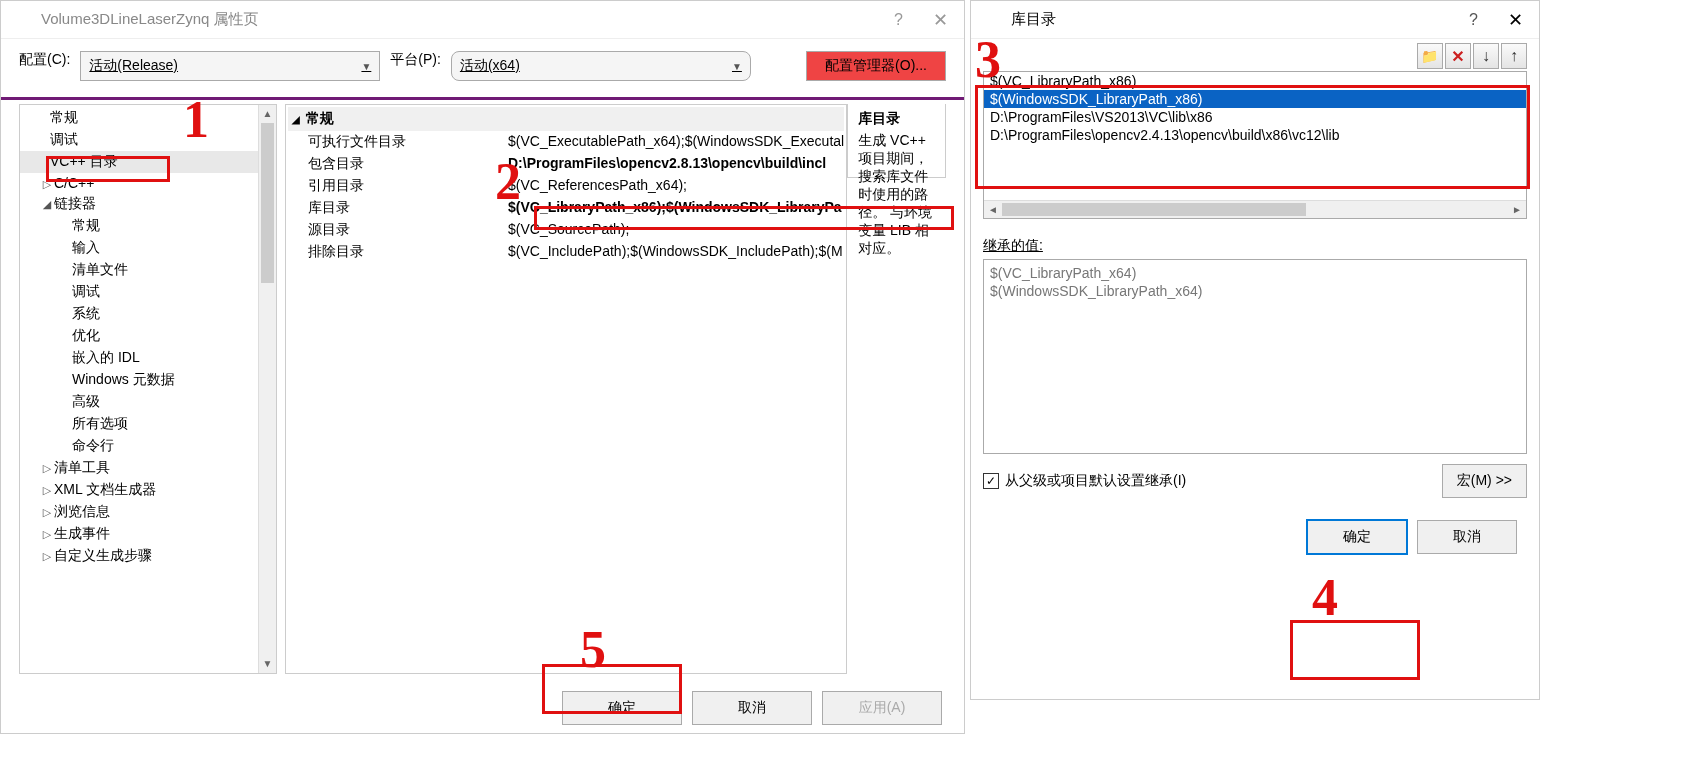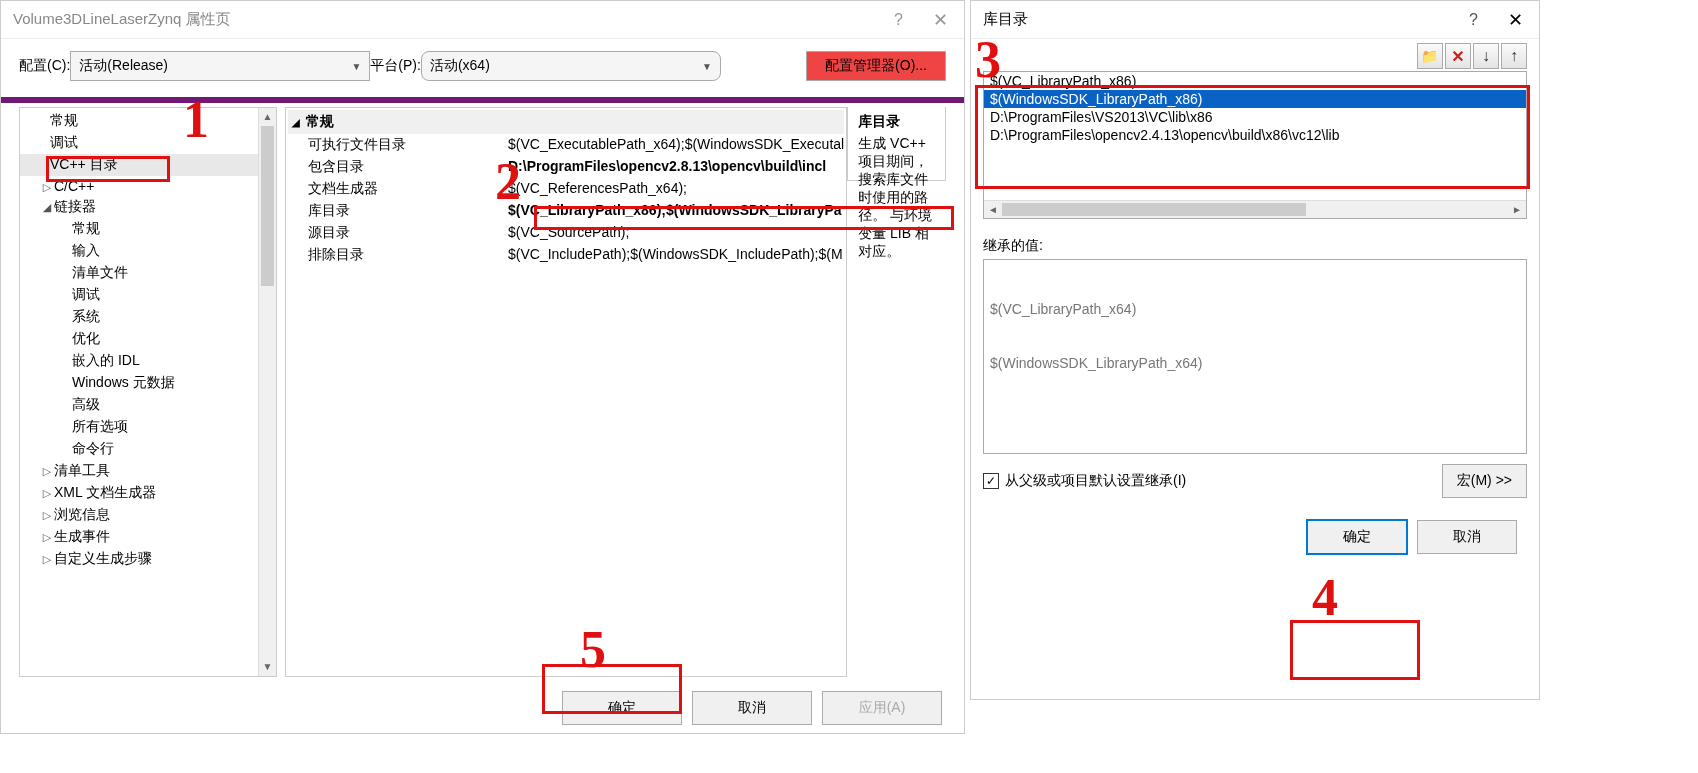--- a/index.html
+++ b/index.html
@@ -3,28 +3,28 @@
 <meta charset="utf-8">
 <style>
 * { box-sizing: border-box; margin: 0; padding: 0; font-family: "Microsoft YaHei", "Segoe UI", sans-serif; font-size: 14px; }
 body { background: #fff; width: 1698px; height: 773px; position: relative; }
 
 .dialog { position: absolute; background: #fff; border: 1px solid #ccc; }
 .dialog-left { left: 0; top: 0; width: 965px; height: 734px; }
 .dialog-right { left: 970px; top: 0; width: 570px; height: 700px; }
 
 .titlebar { height: 38px; display: flex; align-items: center; padding-left: 12px; background: #fff; border-bottom: 1px solid #eee; color: #888; }
-.titlebar .title-text { color: #888; font-size: 15px; flex: 1; }
+.titlebar .title-text { color: #888; font-size: 15px; flex: 1; margin-left: 28px; }
 .titlebar .right-icons { display: flex; align-items: center; height: 100%; }
 .titlebar .help-icon { color: #999; font-size: 16px; padding: 0 14px; cursor: pointer; }
 .titlebar .close-icon { color: #999; font-size: 18px; padding: 0 16px; cursor: pointer; }
 
-.config-row { display: flex; align-items: center; padding: 12px 18px 16px 18px; border-bottom: 6px solid #701a75; }
+.config-row { display: flex; align-items: flex-start; padding: 12px 18px 16px 18px; gap: 10px; border-bottom: 3px solid #701a75; }
 .config-label { font-size: 14px; }
-.combo { border: 1px solid #aaa; background: #f5f5f5; height: 30px; padding: 0 8px; display: flex; align-items: center; justify-content: space-between; }
+.combo { border: 1px solid #aaa; background: #f5f5f5; height: 30px; padding: 0 8px; display: flex; align-items: center; justify-content: space-between; text-decoration: underline; }
 .combo .tri { font-size: 10px; color: #555; }
 .config-combo { width: 300px; }
 .platform-combo { width: 300px; border-radius: 8px; }
 .config-mgr-btn { border: 1px solid #aaa; background: #ef4444; height: 30px; padding: 0 18px; }
 
 .main-body { display: flex; height: 574px; }
 .tree-pane { width: 258px; border: 1px solid #ccc; margin: 4px 0 0 18px; overflow: hidden; position: relative; }
 .tree { padding: 2px 0; }
 .tree-row { padding: 2px 0 2px 0; white-space: nowrap; cursor: pointer; }
 .tree-row.sel { background: #e8e8e8; }
@@ -61,23 +61,23 @@
 .toolbar-btn .arrow { color: #333; font-size: 16px; font-weight: bold; }
 
 .listbox { border: 1px solid #aaa; margin: 4px 12px 0 12px; height: 148px; overflow: hidden; position: relative; }
 .listbox .item { padding: 1px 6px; white-space: nowrap; }
 .listbox .item.sel { background: #0a63c4; color: #fff; }
 .hscroll { position: absolute; left: 0; right: 0; bottom: 0; height: 18px; background: #f0f0f0; border-top: 1px solid #ddd; display: flex; }
 .hscroll .l, .hscroll .r { width: 18px; text-align: center; font-size: 10px; color: #666; line-height: 18px; cursor: pointer; }
 .hscroll .track { flex: 1; position: relative; }
 .hscroll .thumb { position: absolute; left: 0; top: 2px; bottom: 2px; width: 60%; background: #ccc; }
 
-.inherit-label { margin: 18px 12px 4px 12px; }
+.inherit-label { margin: 18px 12px 4px 12px; text-decoration: underline; }
 .inherit-box { border: 1px solid #aaa; margin: 0 12px; height: 195px; padding: 4px 6px; color: #777; }
-.inherit-box .item { padding: 1px 0; white-space: nowrap; margin-top: 36px; }
+.inherit-box .item { padding: 1px 0; white-space: nowrap; }
 
 .bottom-row { display: flex; align-items: center; margin: 10px 12px 0 12px; }
 .chk-wrap { display: flex; align-items: center; gap: 6px; }
 .chk { width: 16px; height: 16px; border: 1px solid #333; display: inline-flex; align-items: center; justify-content: center; font-size: 12px; }
 .macro-btn { margin-left: auto; border: 1px solid #aaa; background: #f0f0f0; height: 34px; padding: 0 14px; cursor: pointer; }
 
 .right-btn-row { display: flex; justify-content: flex-end; gap: 10px; margin: 22px 22px 0 0; }
 .right-btn { border: 1px solid #aaa; background: #f0f0f0; height: 34px; width: 100px; display: inline-flex; align-items: center; justify-content: center; cursor: pointer; }
 .right-btn.default { border: 1px solid #0078d7; outline: 1px solid #0078d7; }
 
@@ -149,21 +149,21 @@
         <div class="cat-row"><span class="caret2">◢</span><span>常规</span></div>
         <div class="prop-row">
             <span class="prop-name">可执行文件目录</span>
             <span class="prop-val">$(VC_ExecutablePath_x64);$(WindowsSDK_Executal</span>
           </div>
         <div class="prop-row">
             <span class="prop-name">包含目录</span>
             <span class="prop-val bold">D:\ProgramFiles\opencv2.8.13\opencv\build\incl</span>
           </div>
         <div class="prop-row">
-            <span class="prop-name">文档生成器</span>
+            <span class="prop-name">引用目录</span>
             <span class="prop-val">$(VC_ReferencesPath_x64);</span>
           </div>
         <div class="prop-row">
             <span class="prop-name">库目录</span>
             <span class="prop-val bold">$(VC_LibraryPath_x86);$(WindowsSDK_LibraryPa</span>
           </div>
         <div class="prop-row">
             <span class="prop-name">源目录</span>
             <span class="prop-val">$(VC_SourcePath);</span>
           </div>

